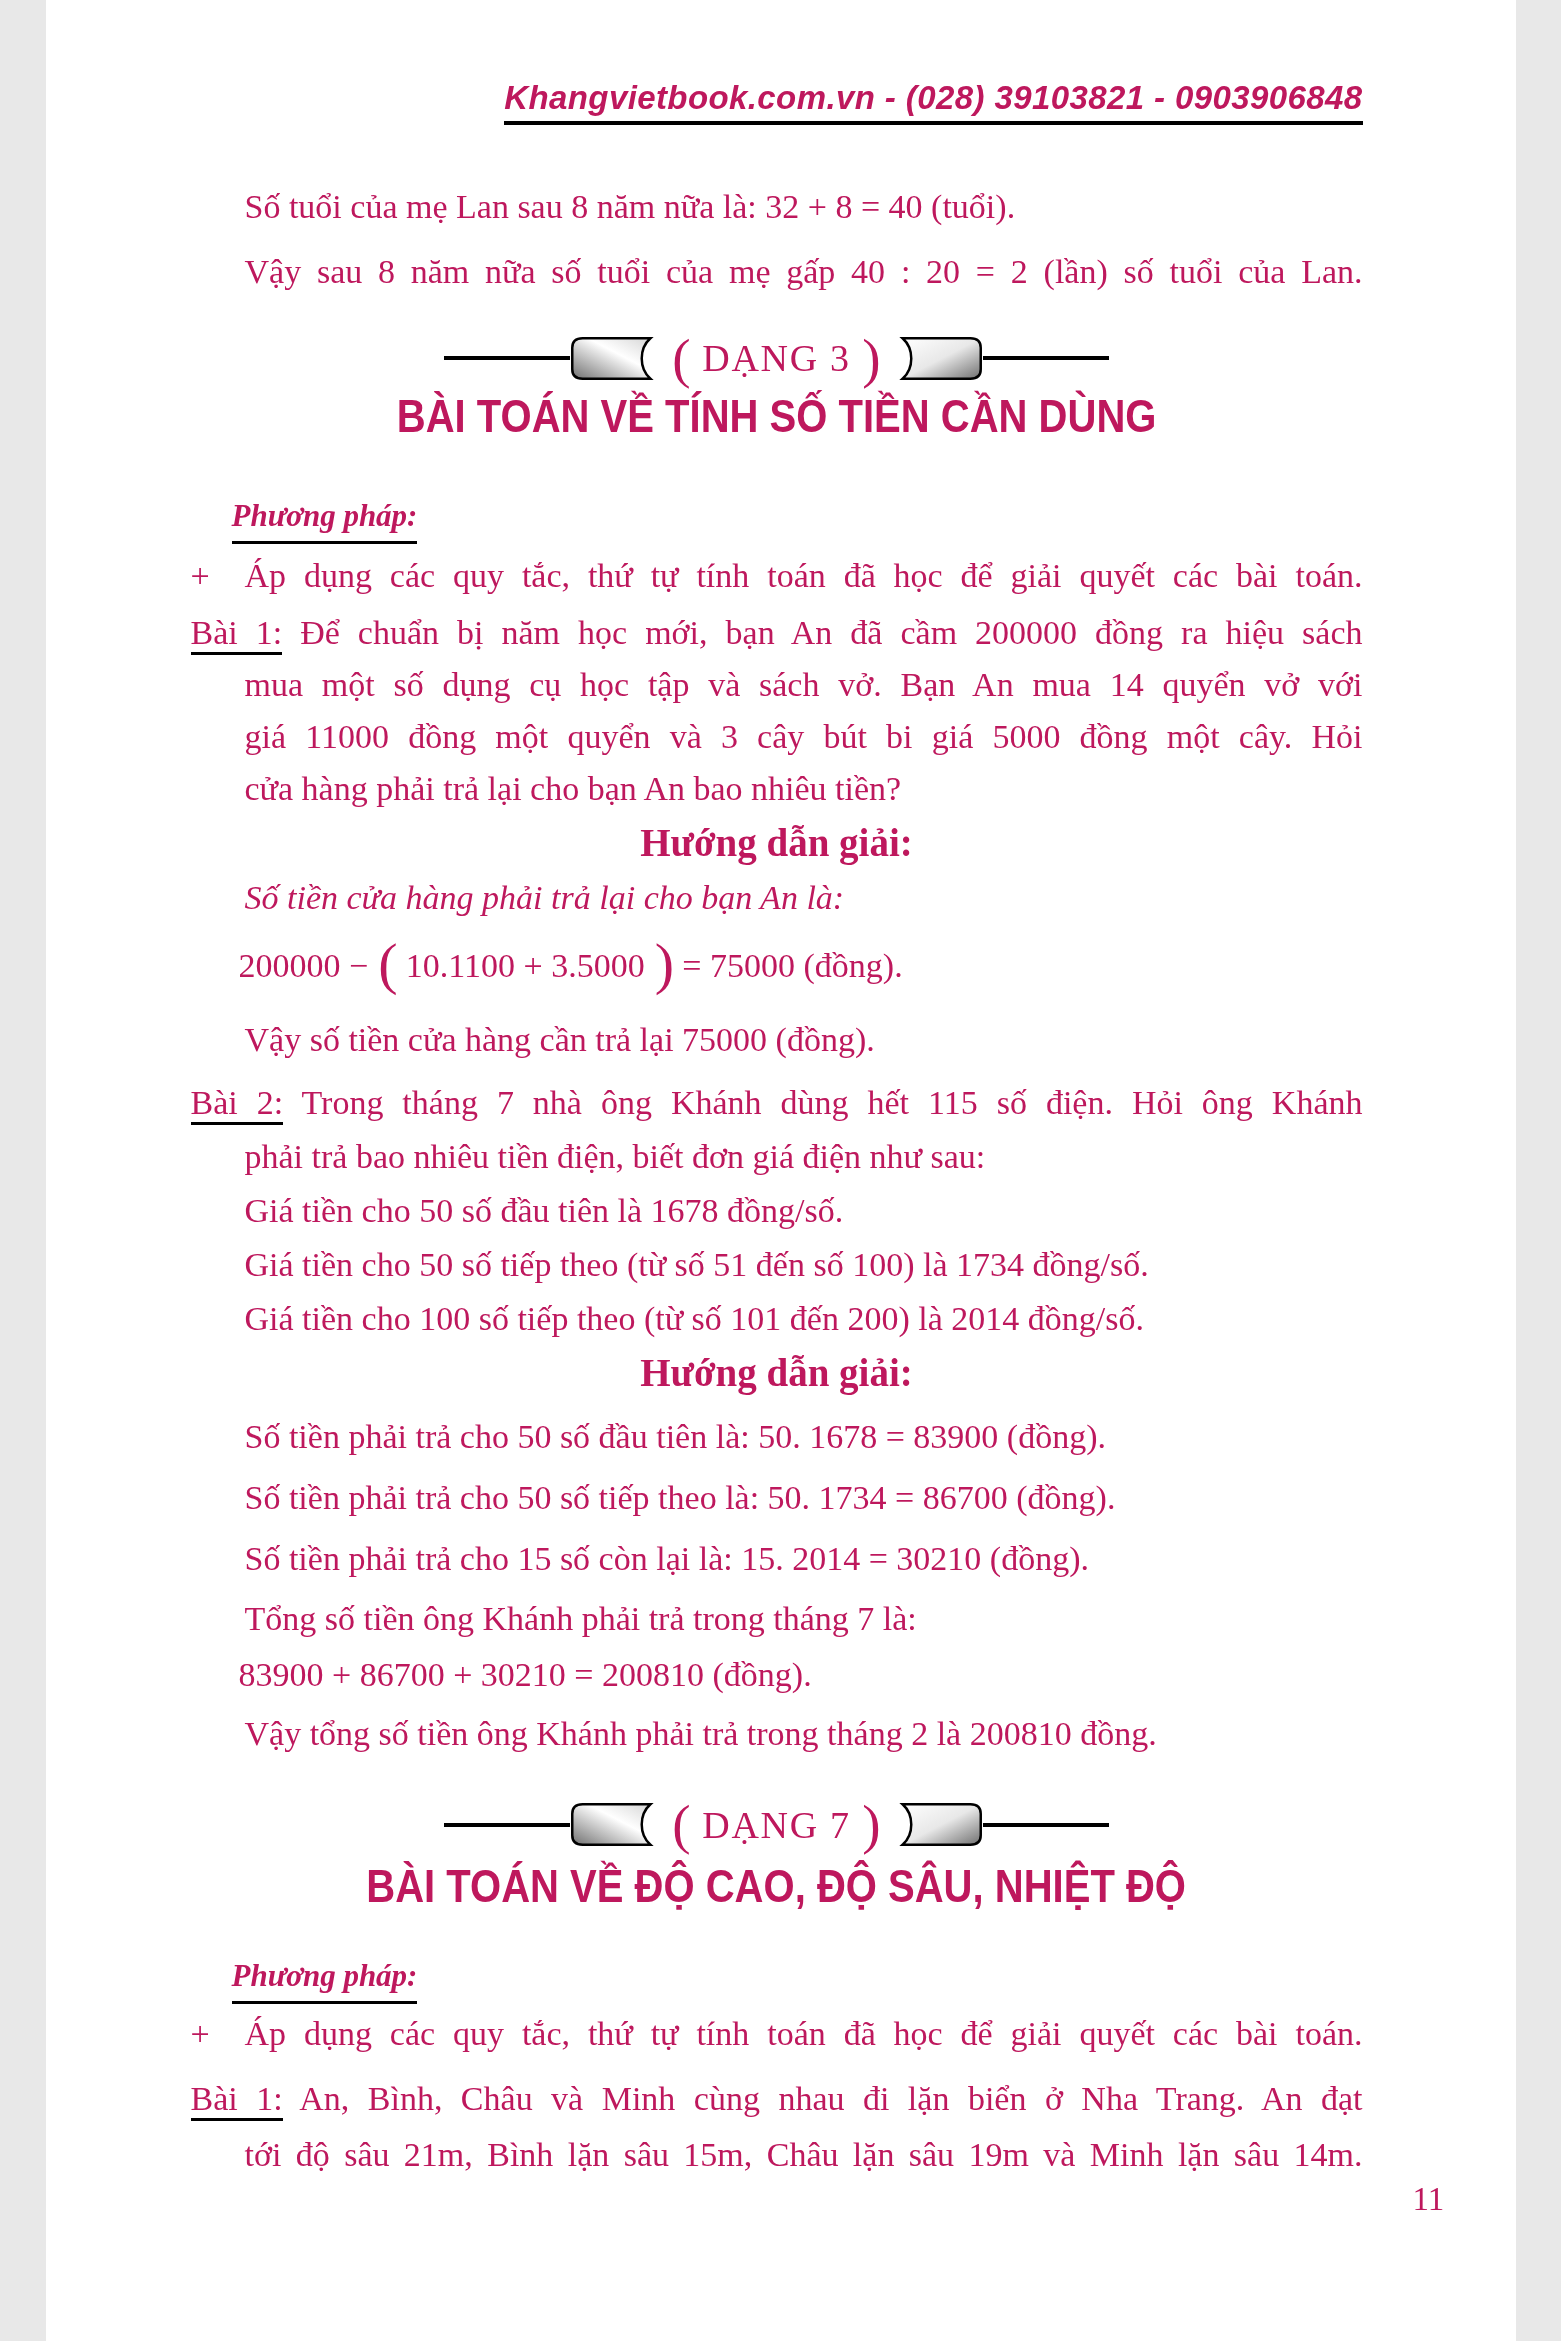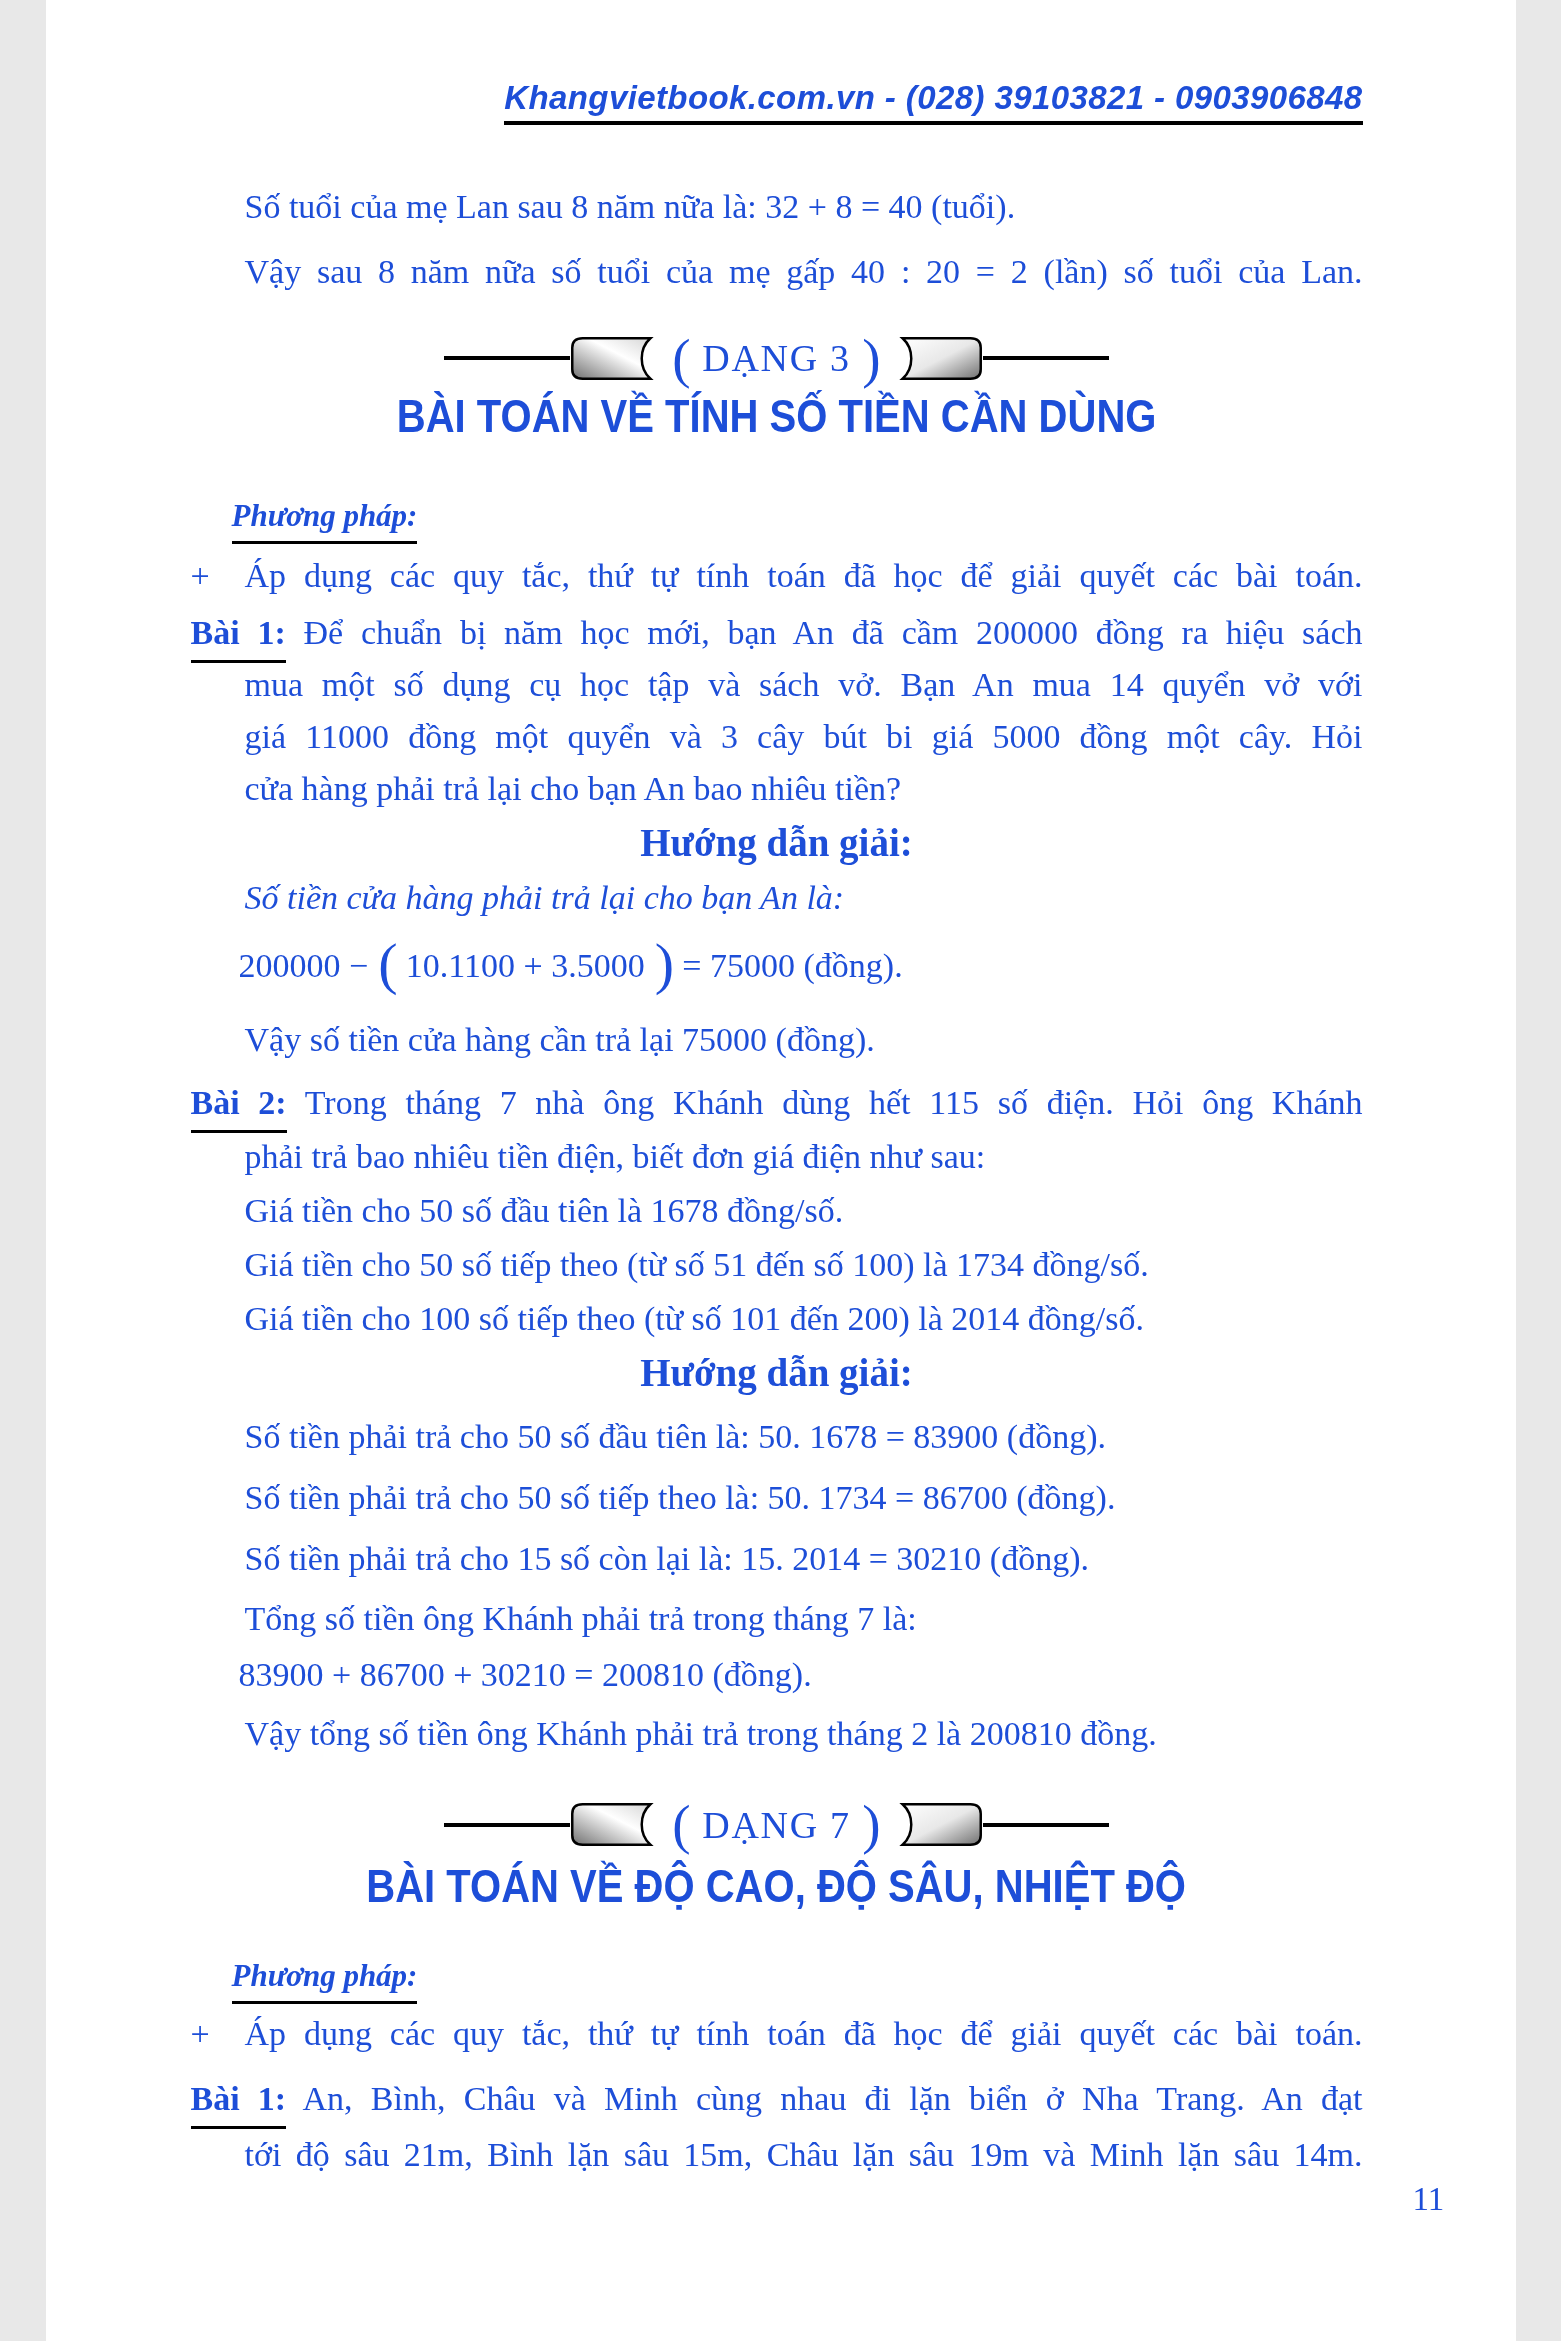--- a/index.html
+++ b/index.html
@@ -1,20 +1,20 @@
 <!DOCTYPE html>
 <html style="font-size:13.2px"><head>
 <meta charset="utf-8">
 <style>
   html,body{margin:0;padding:0;background:#e8e8e8;}
   .page{
     position:relative;
     width:1470px;height:2342px;
     background:#ffffff;
-    color:#1d4ed8;
+    color:#be185d;
     font-family:"Liberation Serif","DejaVu Serif",serif;
     font-size:34px;
     overflow:hidden;
     margin:0 auto;
   }
   .content{padding:0 153px 0 145px;}
 
   
   .site-header{margin-top:79px;text-align:right;}
   .site-header .hdr-text{
@@ -56,21 +56,21 @@
     font-style:italic;font-weight:700;font-size:31px;
     border-bottom:3.3px solid #000;padding-bottom:2.5px;
   }
   #method2{margin-top:36px;}
 
   .bullet-line{position:relative;margin-top:8.3px;}
   .bullet-line .plus{position:absolute;left:0;top:0;}
   .bullet-line .btxt{display:block;}
   #bullet2{margin-top:6.6px;}
 
-  .prob-label{font-weight:700;border-bottom:3.3px solid #000;padding-bottom:9px;}
+  .prob-label{font-weight:400;border-bottom:3.3px solid #000;padding-bottom:1px;}
 
   #bai1-d3{margin-top:6.6px;}
   #bai1-d3 .body-line{line-height:52px;}
   #bai2-d3{margin-top:12.4px;}
   #bai2-d3 .body-line{line-height:54px;}
   #bai1-d4{margin-top:13.2px;}
   #bai1-d4 .body-line{line-height:56px;}
 
   .solution-heading{text-align:center;font-weight:700;font-size:39px;line-height:46px;}
   #hdg1{margin-top:5px;}

